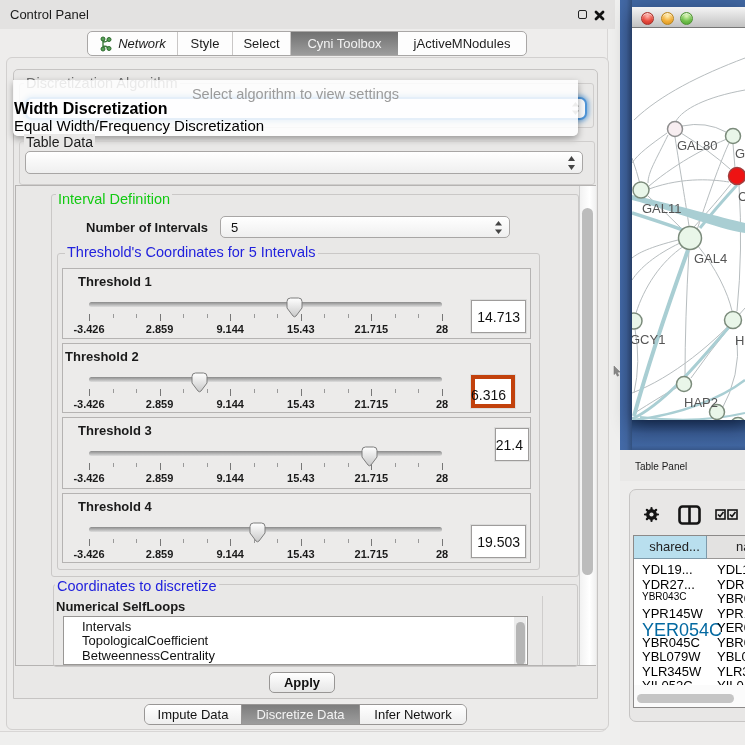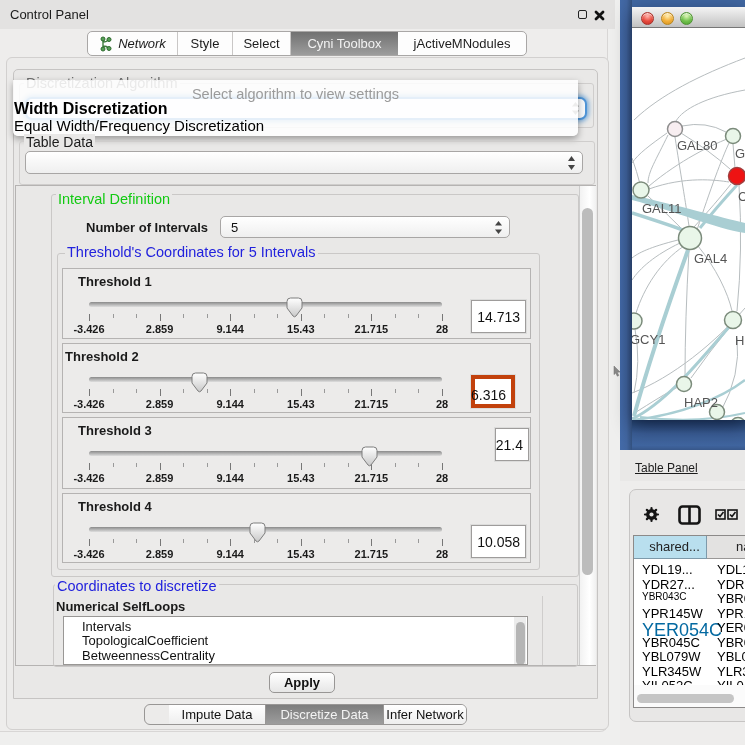--- a/index.html
+++ b/index.html
@@ -224,40 +224,40 @@
       <svg class="abs" style="left:248px;top:522px;" width="19" height="21" viewBox="0 0 19 21">
         <defs>
           <linearGradient id="tg493" x1="0" y1="0" x2="0" y2="1">
             <stop offset="0" stop-color="#ffffff"></stop>
             <stop offset="1" stop-color="#c9c9c9"></stop>
           </linearGradient>
         </defs>
         <path d="M2 4.5 A3.5 3.5 0 0 1 5.5 1 L13.5 1 A3.5 3.5 0 0 1 17 4.5 L17 11 L11 19 Q9.5 20.6 8 19 L2 11 Z" fill="url(#tg493)" stroke="#7d7d7d" stroke-width="1"></path>
       </svg>
       <div class="abs" style="left:471px;top:525px;width:55px;height:33px;background:#ffffff;border:1px solid #9e9c9b;box-shadow:0 0 0 1px #dcdcdb;box-sizing:border-box;">
-        <div style="position:absolute;right:5px;top:8px;font-size:14px;color:#111;">10.058</div>
+        <div style="position:absolute;right:5px;top:8px;font-size:14px;color:#111;">19.503</div>
       </div>
     </div>
 
   <div class="abs" style="left:53px;top:584px;width:523px;height:81px;border:1px solid #cac8c7;border-top:1px solid #cac8c7;border-radius:3px;"></div>
   <div class="abs" style="left:55px;top:578px;font-size:14.5px;color:#2222dd;background:#e9e8e7;padding:0 2px;">Coordinates to discretize</div>
   <div class="abs" style="left:56px;top:599px;font-size:13px;font-weight:bold;color:#1a1a1a;">Numerical SelfLoops</div>
   <div class="abs" style="left:63px;top:616px;width:465px;height:49px;background:#ffffff;border:1px solid #999795;box-sizing:border-box;overflow:hidden;">
     <div style="position:absolute;left:18px;top:2px;font-size:13px;color:#111;">Intervals</div>
     <div style="position:absolute;left:18px;top:16px;font-size:13px;color:#111;">TopologicalCoefficient</div>
     <div style="position:absolute;left:18px;top:31px;font-size:13px;color:#111;">BetweennessCentrality</div>
     <div style="position:absolute;right:1px;top:0;width:12px;height:48px;background:#ececec;"></div>
     <div style="position:absolute;right:2px;top:5px;width:9px;height:43px;background:#b5b5b5;border-radius:5px;"></div>
   </div>
 
   <div class="abs" style="left:269px;top:672px;width:66px;height:21px;background:linear-gradient(#ffffff,#e6e6e6);border:1px solid #989695;border-radius:5px;box-sizing:border-box;text-align:center;">
     <span style="font-size:13px;font-weight:bold;color:#111;line-height:19px;">Apply</span>
   </div>
 
-  <div class="abs" style="left:144px;top:704px;width:323px;height:21px;border:1px solid #989695;border-radius:6px;overflow:hidden;display:flex;box-sizing:border-box;padding-left:24px;">
+  <div class="abs" style="left:144px;top:704px;width:323px;height:21px;border:1px solid #989695;border-radius:6px;overflow:hidden;display:flex;box-sizing:border-box;">
     <div style="width:96px;display:flex;align-items:center;justify-content:center;background:linear-gradient(#ffffff,#eeeeee);border-right:1px solid #989695;font-size:13px;color:#111;">Impute Data</div>
     <div style="width:117px;display:flex;align-items:center;justify-content:center;background:linear-gradient(#7d7d7d,#9d9d9d);border-right:1px solid #989695;font-size:13px;color:#f4f4f4;">Discretize Data</div>
     <div style="flex:1;display:flex;align-items:center;justify-content:center;background:linear-gradient(#ffffff,#eeeeee);font-size:13px;color:#111;">Infer Network</div>
   </div>
 
   <div class="abs" style="left:542px;top:596px;width:1px;height:69px;background:#cfcdcc;"></div>
   <svg class="abs" style="left:613px;top:366px;" width="8" height="11" viewBox="0 0 8 11">
     <path d="M1 0 L7 6 L4.2 6.3 L5.8 9.5 L4.3 10.2 L2.8 7 L1 8.6 Z" fill="#8a8a8a" stroke="#6f6f6f" stroke-width="0.5"></path>
   </svg>
 
@@ -328,21 +328,21 @@
         <text x="642" y="213">GAL11</text>
         <text x="694" y="263">GAL4</text>
         <text x="630" y="344">GCY1</text>
         <text x="735" y="345">HIS4</text>
         <text x="684" y="407">HAP2</text>
       </g>
     </svg>
   </div>
 
   <div class="abs" style="left:620px;top:450px;width:125px;height:31px;background:#e9e8e7;"></div>
-  <div class="abs" style="left:635px;top:461px;font-size:12px;color:#1c1c1c;text-decoration:underline;">Table Panel</div>
+  <div class="abs" style="left:635px;top:461px;font-size:10px;color:#1c1c1c;">Table Panel</div>
   <div class="abs" style="left:620px;top:481px;width:125px;height:264px;background:#eeedec;"></div>
 
   <div class="abs" style="left:629px;top:489px;width:130px;height:233px;background:#e8e7e6;border:1px solid #c6c4c3;border-radius:7px;box-sizing:border-box;"></div>
 
   <svg class="abs" style="left:643px;top:506px;" width="17" height="17" viewBox="0 0 17 17">
     <g fill="#151515" stroke="#151515" stroke-width="2.2" stroke-linecap="round">
       <path d="M8.5 2 V15 M2 8.5 H15 M3.9 3.9 L13.1 13.1 M13.1 3.9 L3.9 13.1"></path>
     </g>
     <circle cx="8.5" cy="8.5" r="5.4" fill="#151515" stroke="none"></circle>
     <circle cx="8.5" cy="8.5" r="2.1" fill="#e8e7e6" stroke="none"></circle>

